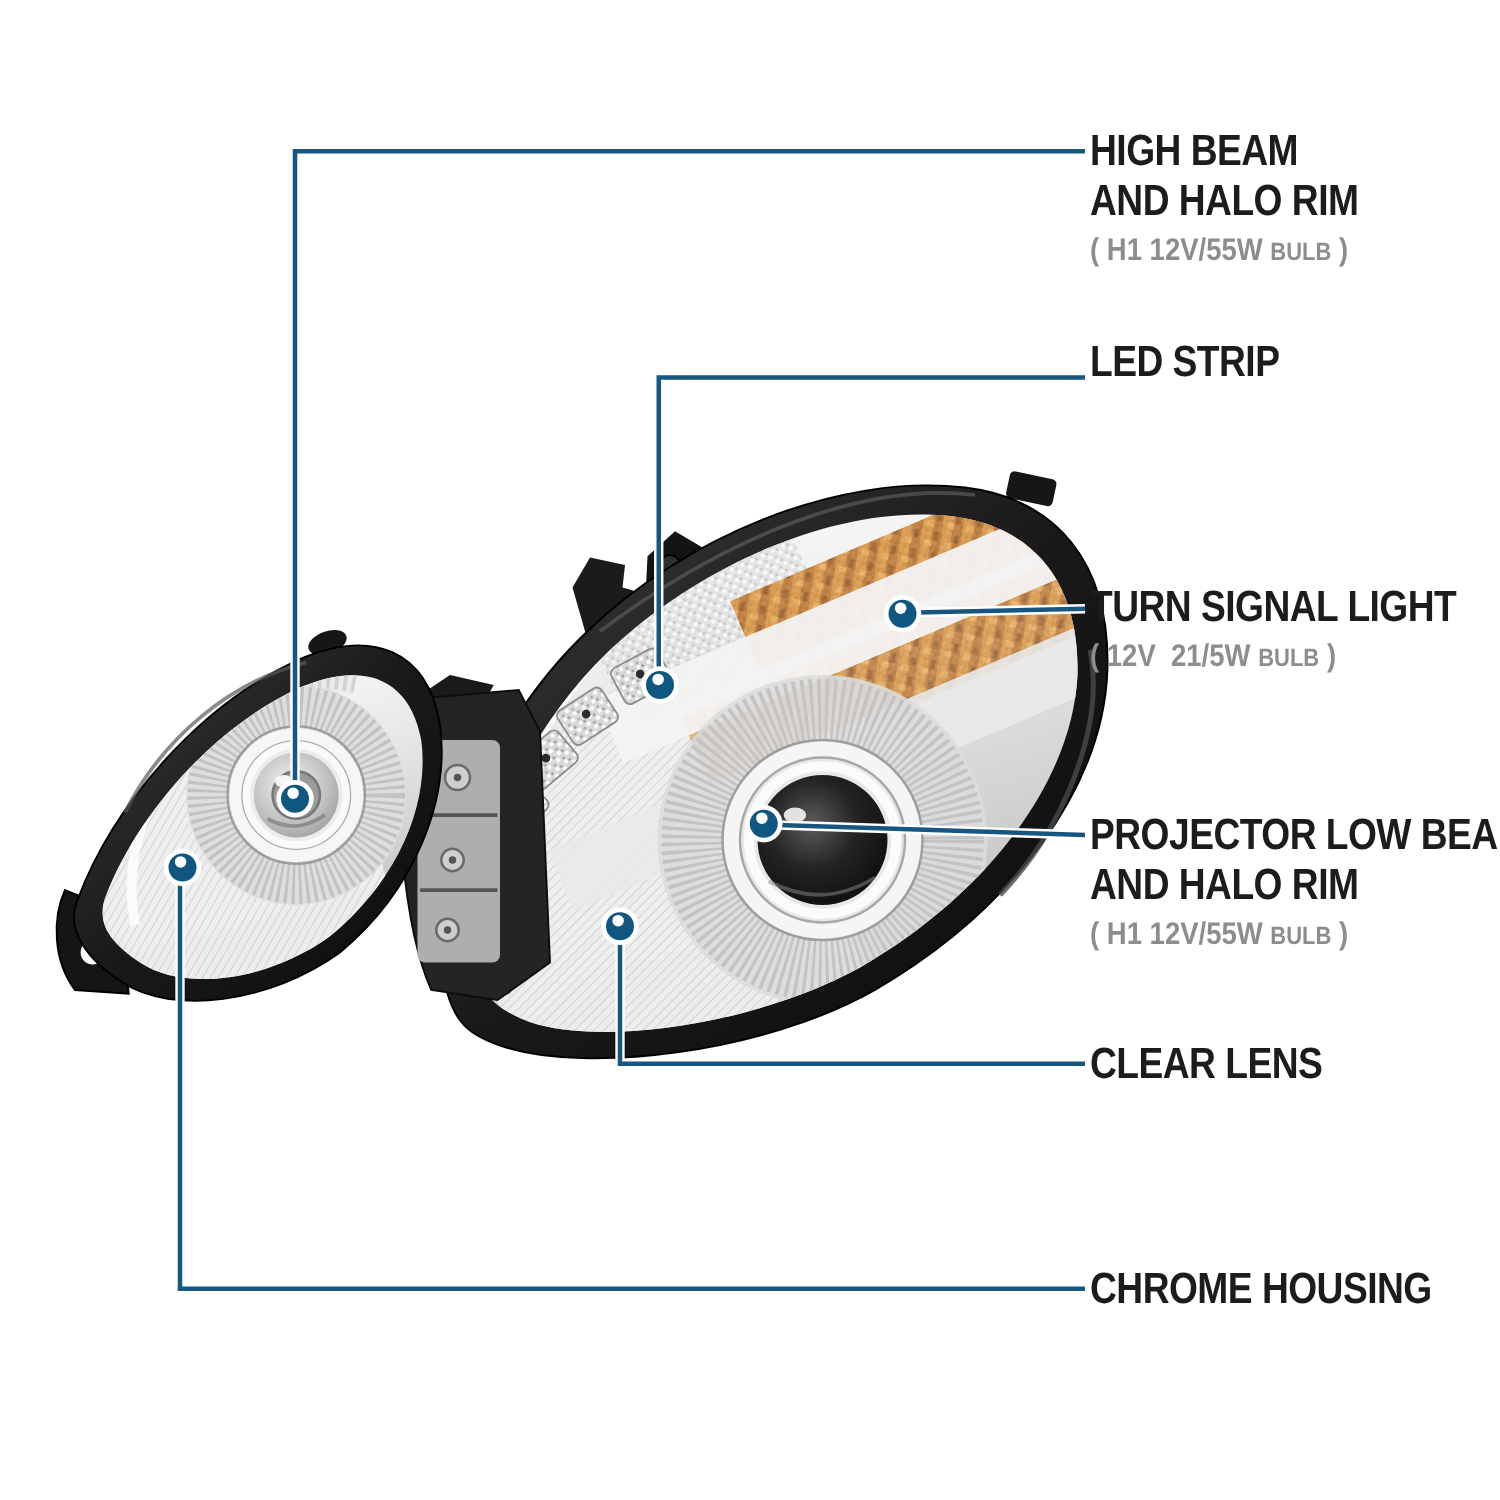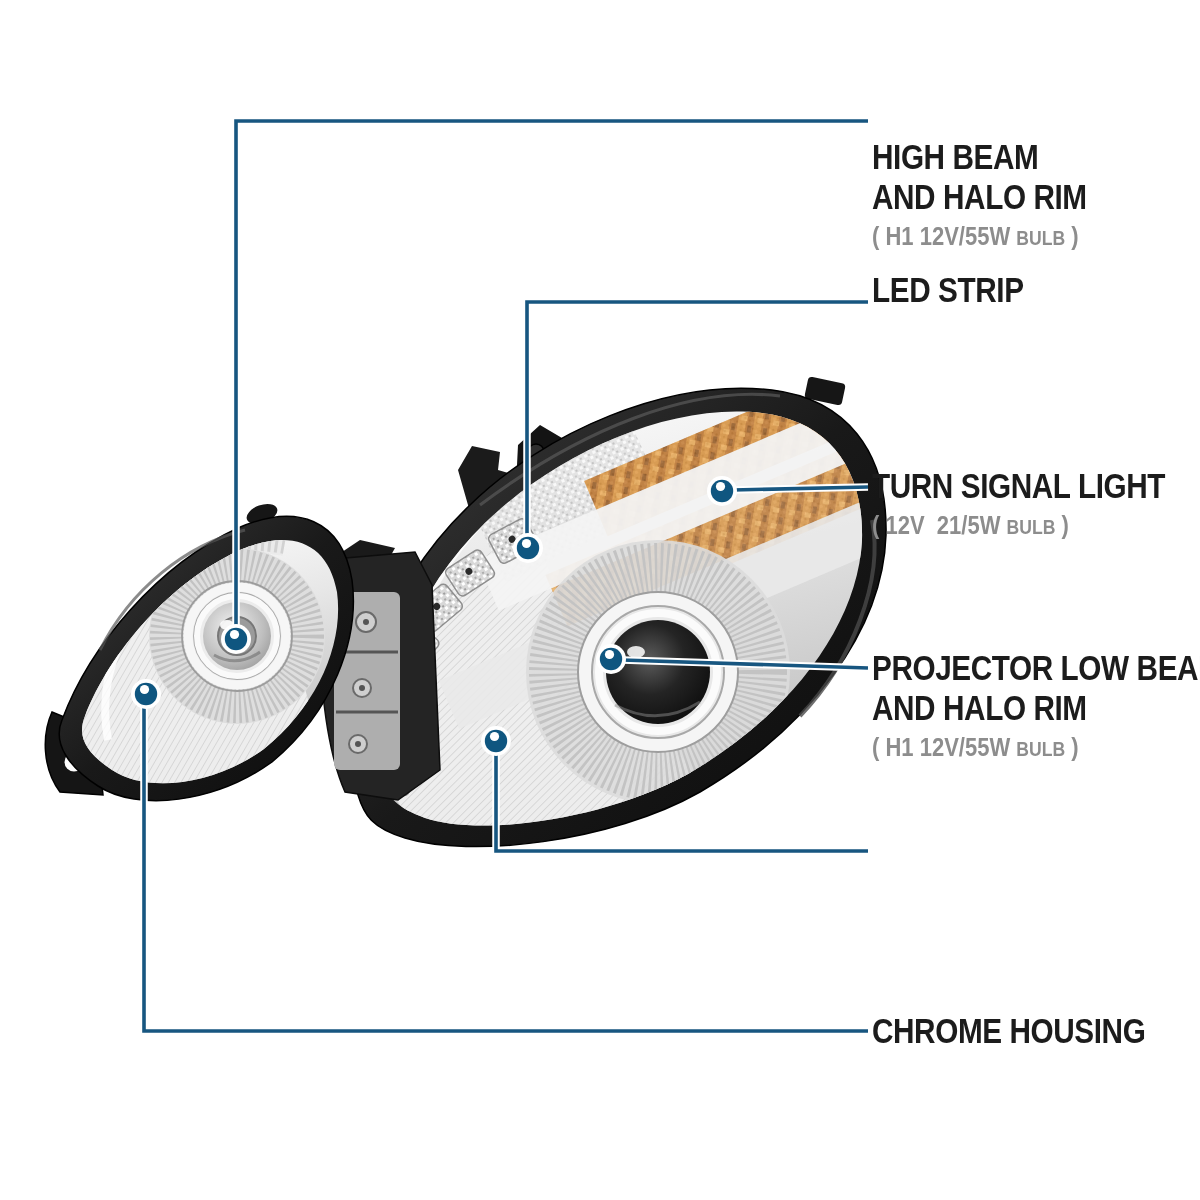--- a/index.html
+++ b/index.html
@@ -14,21 +14,21 @@
     color:#1c1c1c;transform:scaleX(0.85);transform-origin:left center;white-space:pre;
   }
   .co-line:empty{display:none;}
   .co-spec{
     margin-top:5px;font-weight:bold;color:#8d8d8d;font-size:25px;line-height:28px;
     transform:scaleX(0.88);transform-origin:left center;white-space:pre;
   }
   .co-spec span{white-space:pre;}
   .co-spec span:empty{display:none;}
   .spec-bulb{font-size:20px;}
-  .co-high-beam{top:101px;margin-top:36px;}
+  .co-high-beam{top:101px;}
   .co-led-strip{top:270px;}
   .co-turn-signal{top:466px;}
   .co-projector{top:648px;}
   .co-clear-lens{top:831px;}
   .co-chrome-housing{top:1011px;text-align:right;}
 </style>
 </head>
 <body>
 
 <div class="page">
@@ -276,19 +276,23 @@
 
     <div class="co-spec"><span class="spec-main">( 12V  21/5W </span><span class="spec-bulb">BULB</span><span class="spec-main"> )</span></div>
   </div>
 
   <div class="callout co-projector">
     <div class="co-line">PROJECTOR LOW BEAM</div>
     <div class="co-line">AND HALO RIM</div>
     <div class="co-spec"><span class="spec-main">( H1 12V/55W </span><span class="spec-bulb">BULB</span><span class="spec-main"> )</span></div>
   </div>
 
+  <div class="callout co-clear-lens">
+    <div class="co-line">CLEAR LENS</div>
+
+  </div>
 
   <div class="callout co-chrome-housing">
     <div class="co-line">CHROME HOUSING</div>
 
   </div>
 
 </div>
 
 </body></html>

